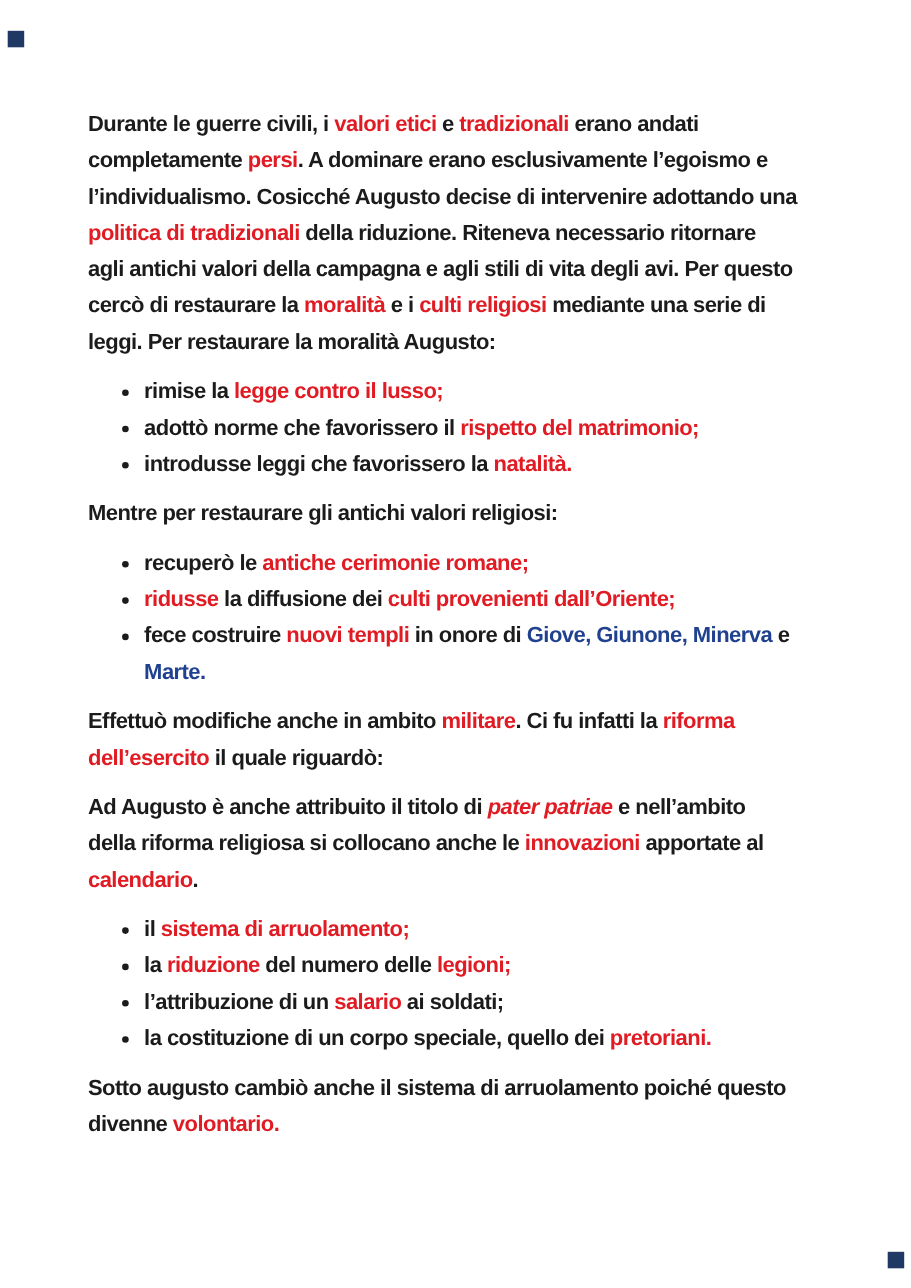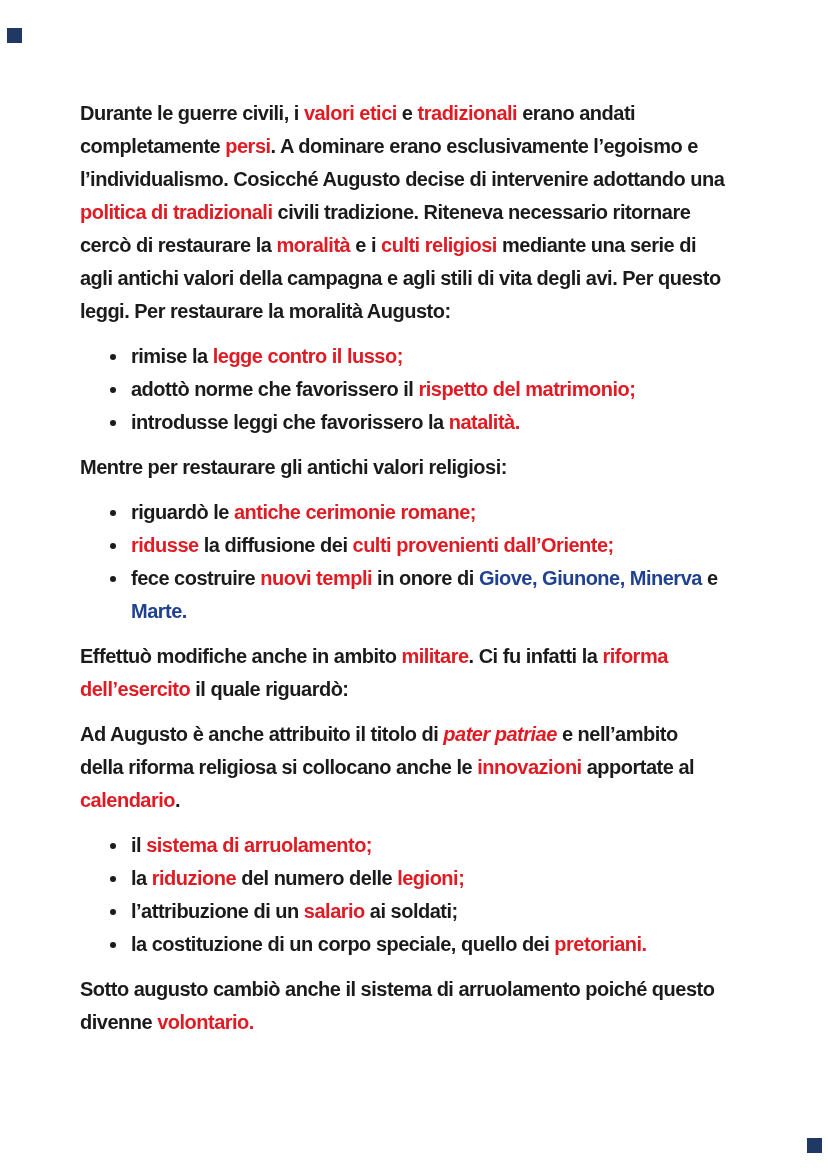--- a/index.html
+++ b/index.html
@@ -44,42 +44,42 @@
 </head>
 <body>
 
 <div class="page">
   <div class="corner-mark tl"></div>
   <main class="content">
       <p class="block">
         <span class="line"><span class="run">Durante le guerre civili, i </span><span class="run red">valori etici</span><span class="run"> e </span><span class="run red">tradizionali</span><span class="run"> erano andati</span></span>
         <span class="line"><span class="run">completamente </span><span class="run red">persi</span><span class="run">. A dominare erano esclusivamente l’egoismo e</span></span>
         <span class="line"><span class="run">l’individualismo. Cosicché Augusto decise di intervenire adottando una</span></span>
-        <span class="line"><span class="run red">politica di tradizionali</span><span class="run"> civili tradizione. Riteneva necessario ritornare</span></span>
+        <span class="line"><span class="run red">politica di tradizionali</span><span class="run"> della riduzione. Riteneva necessario ritornare</span></span>
+        <span class="line"><span class="run">agli antichi valori della campagna e agli stili di vita degli avi. Per questo</span></span>
         <span class="line"><span class="run">cercò di restaurare la </span><span class="run red">moralità</span><span class="run"> e i </span><span class="run red">culti religiosi</span><span class="run"> mediante una serie di</span></span>
-        <span class="line"><span class="run">agli antichi valori della campagna e agli stili di vita degli avi. Per questo</span></span>
         <span class="line"><span class="run">leggi. Per restaurare la moralità Augusto:</span></span>
       </p>
       <ul class="block list">
         <li>
           <span class="line"><span class="run">rimise la </span><span class="run red">legge contro il lusso;</span></span>
         </li>
         <li>
           <span class="line"><span class="run">adottò norme che favorissero il </span><span class="run red">rispetto del matrimonio;</span></span>
         </li>
         <li>
           <span class="line"><span class="run">introdusse leggi che favorissero la </span><span class="run red">natalità.</span></span>
         </li>
       </ul>
       <p class="block">
         <span class="line"><span class="run">Mentre per restaurare gli antichi valori religiosi:</span></span>
       </p>
       <ul class="block list">
         <li>
-          <span class="line"><span class="run">riguardò le </span><span class="run red">antiche cerimonie romane;</span></span>
+          <span class="line"><span class="run">recuperò le </span><span class="run red">antiche cerimonie romane;</span></span>
         </li>
         <li>
           <span class="line"><span class="run red">ridusse</span><span class="run"> la diffusione dei </span><span class="run red">culti provenienti dall’Oriente;</span></span>
         </li>
         <li>
           <span class="line"><span class="run">fece costruire </span><span class="run red">nuovi templi</span><span class="run"> in onore di </span><span class="run blue">Giove,</span><span class="run"> </span><span class="run blue">Giunone,</span><span class="run"> </span><span class="run blue">Minerva</span><span class="run"> e</span></span>
           <span class="line"><span class="run blue">Marte.</span></span>
         </li>
       </ul>
       <p class="block">

